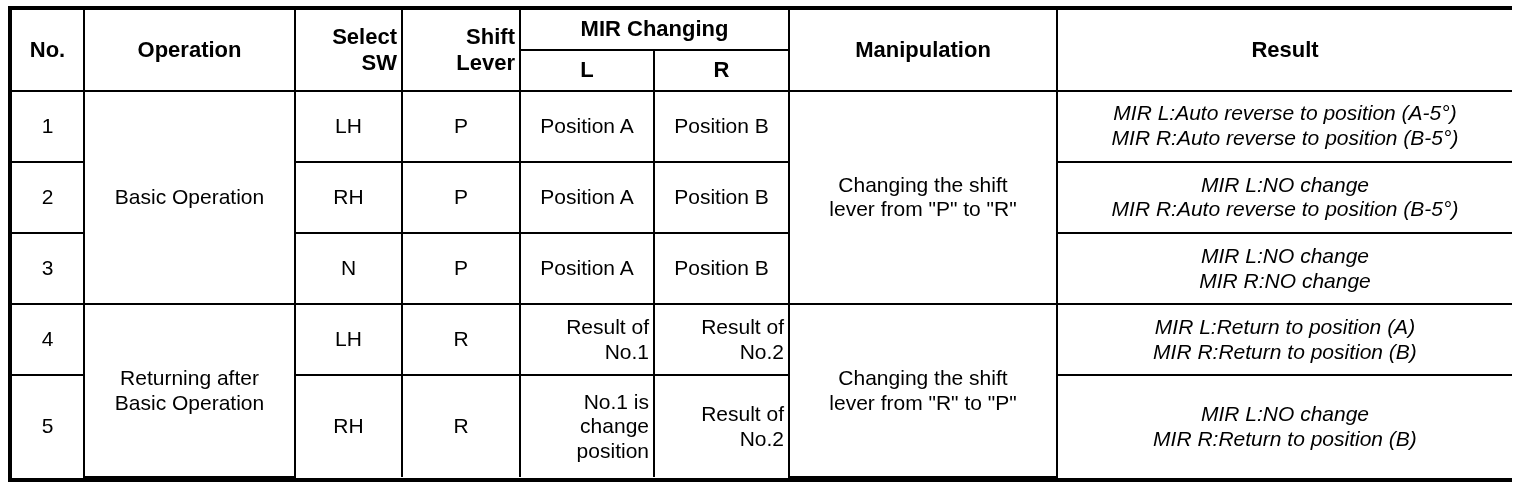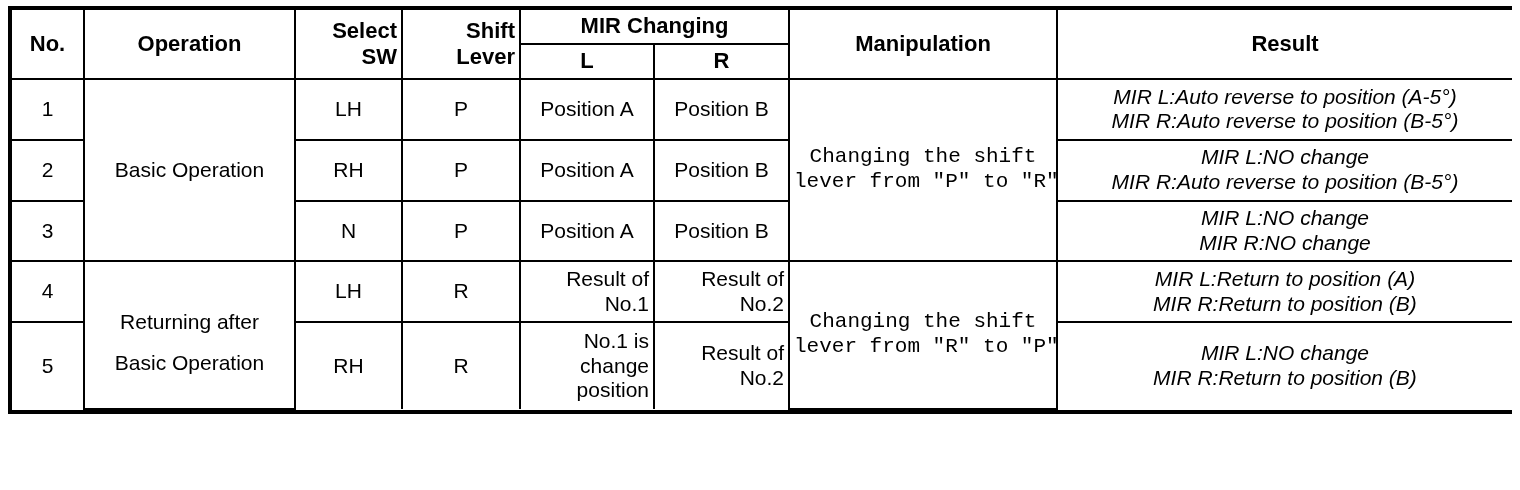--- a/index.html
+++ b/index.html
@@ -13,21 +13,21 @@
     font-family: "Liberation Sans", sans-serif;
     color: #000000;
     overflow: hidden;
   }
 
   .table-wrap {
     position: absolute;
     left: 8px;
     top: 6px;
     width: 1504px;
-    height: 408px;
+    height: 476px;
     box-sizing: border-box;
     border: 4px solid #000000;
     background: #0ea5e9;
   }
 
   table.spec-table {
     width: 100%;
     height: 100%;
     border-collapse: collapse;
     table-layout: fixed;
@@ -75,33 +75,32 @@
     padding-left: 9px;
     padding-right: 6px;
     font-size: 21px;
     line-height: 1.22;
   }
   .cell-manip {
     text-align: left;
     padding-left: 8px;
     font-size: 21px;
     line-height: 1.24;
-    font-family: Liberation Mono, monospace;
   }
   .cell-op {
     font-size: 21px;
     line-height: 1.26;
   }
   .cell-center-multi {
     line-height: 1.22;
   }
   .hdr-mir-parent { border-bottom: 2px solid #000000; }
   .result-line { display: block; white-space: nowrap; font-style: italic; }
   .manip-line { display: block; white-space: nowrap; }
-  .op-line { display: block; white-space: nowrap; margin-top: 16px; }
+  .op-line { display: block; white-space: nowrap; }
   .mir-line { display: block; white-space: nowrap; text-align: right; }
 </style>
 </head>
 <body>
 
 <div class="table-wrap">
   <table class="spec-table">
     <colgroup>
       <col class="col-no">
       <col class="col-op">

